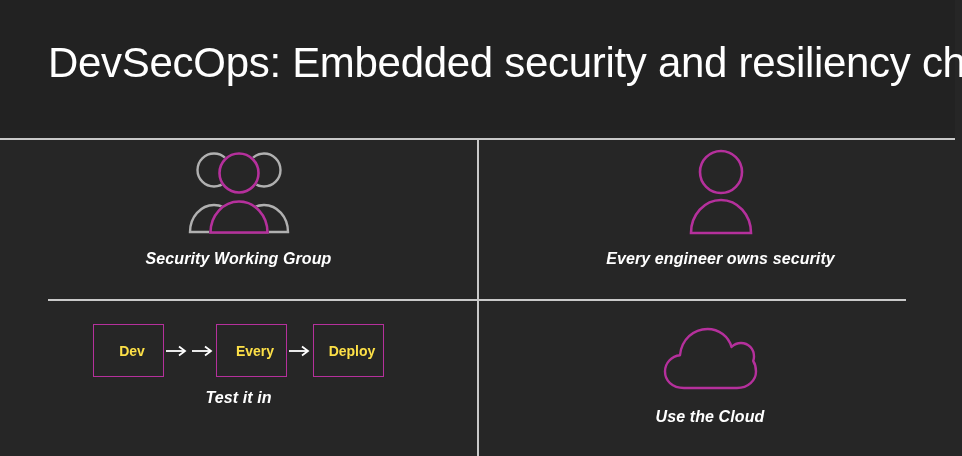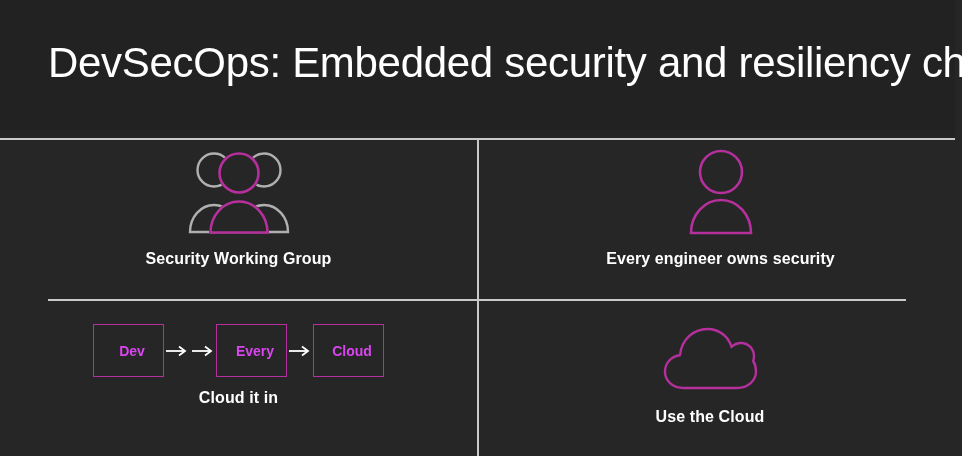--- a/index.html
+++ b/index.html
@@ -87,20 +87,21 @@
     display: block;
   }
   .quad-label {
     margin-top: 10px;
     font-size: 16px;
     font-weight: bold;
     color: #ffffff;
     letter-spacing: 0.1px;
     white-space: nowrap;
     text-align: center;
+    font-style: italic;
   }
 
   
   #pipeline {
     display: flex;
     align-items: center;
     margin-top: 14px;
   }
   .pipe-box {
     width: 71px;
@@ -108,21 +109,21 @@
     border: 1.6px solid #b5309c;
     display: flex;
     align-items: center;
     justify-content: center;
     box-sizing: border-box;
     background: transparent;
   }
   .pipe-box-label {
     font-size: 14px;
     font-weight: bold;
-    color: #d946ef;
+    color: #fde047;
     white-space: nowrap;
     margin-left: 7px;
   }
   .pipe-arrow {
     width: 26px;
     height: 53px;
     display: flex;
     align-items: center;
     justify-content: center;
   }
@@ -195,25 +196,25 @@
         <span class="pipe-box-label">Every</span>
       </div>
       <div class="pipe-arrow">
         <svg width="24" height="12" viewBox="0 0 24 12" fill="none">
           <path d="M1 6 H19" stroke="#ffffff" stroke-width="1.8"></path>
           <path d="M14 1.5 L20 6 L14 10.5" stroke="#ffffff" stroke-width="1.8" fill="none"></path>
         </svg>
       </div>
 
       <div class="pipe-box">
-        <span class="pipe-box-label">Cloud</span>
+        <span class="pipe-box-label">Deploy</span>
       </div>
 
     </div>
-    <span class="quad-label" id="pipeline-caption">Cloud it in</span>
+    <span class="quad-label" id="pipeline-caption">Test it in</span>
   </div>
 
   <div class="quad" id="quad-br">
     <span class="quad-icon">
       <svg width="96" height="70" viewBox="0 0 96 70" fill="none">
         <path d="M22 64
                  C10 64 3 56.5 3 47.5
                  C3 39 9.5 32 18 31.2
                  C19.5 15.5 31.5 5 45.5 5
                  C57 5 66.5 12.5 69.5 23

